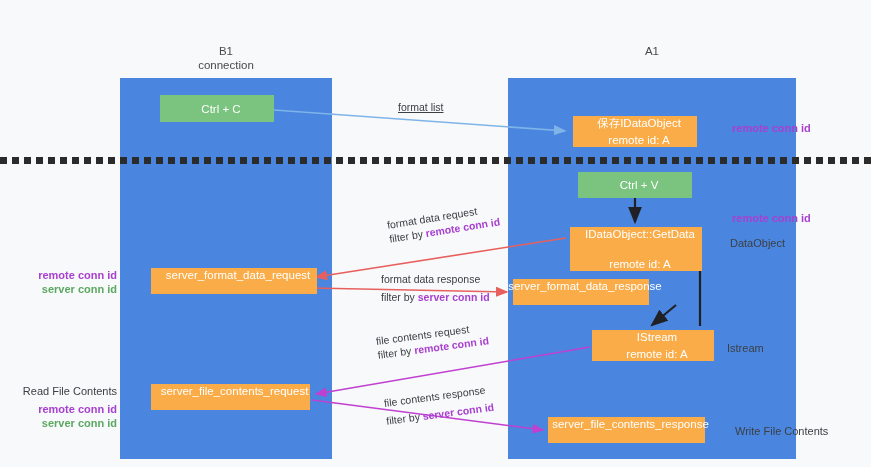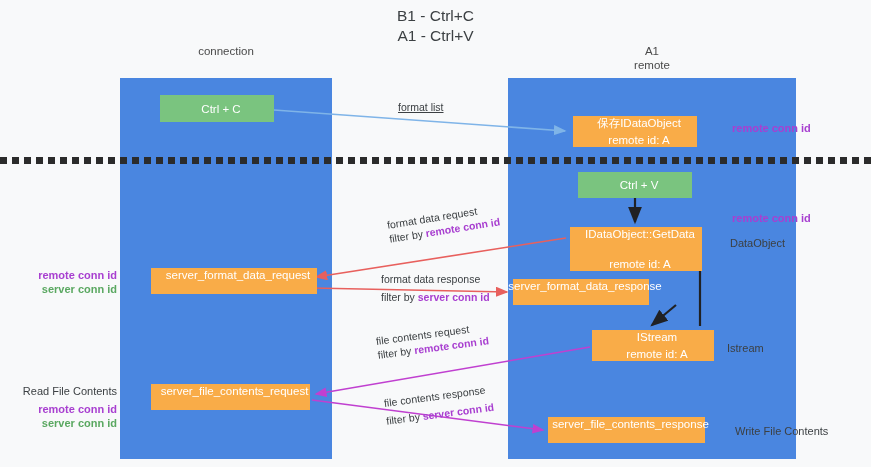--- a/index.html
+++ b/index.html
@@ -126,31 +126,27 @@
 
     <line x1="590" y1="347" x2="316" y2="394" stroke="#c040d0" stroke-width="1.5" marker-end="url(#ar-mag)"></line>
 
     <line x1="312" y1="400" x2="543" y2="430" stroke="#c040d0" stroke-width="1.5" marker-end="url(#ar-mag)"></line>
   </svg>
 
   <svg id="divider">
     <line x1="0" y1="4.5" x2="871" y2="4.5" stroke="#2b2b2b" stroke-width="7" stroke-dasharray="7 5"></line>
   </svg>
 
-  <div id="diagram-title">
-    <span>B1 - Ctrl+C</span>
-    <span>A1 - Ctrl+V</span>
-  </div>
 
   <div class="lane-header" id="header-b1">
+    <span class="t1">B1</span>
     <span class="t2">connection</span>
   </div>
   <div class="lane-header" id="header-a1">
     <span class="t1">A1</span>
-    <span class="t2">remote</span>
   </div>
 
   <div class="node green" id="node-ctrl-c">
     <span>Ctrl + C</span>
   </div>
 
   <div class="node orange" id="node-save-idataobject">
     <span>保存IDataObject</span>
     <span class="l2">remote id: A</span>
   </div>

